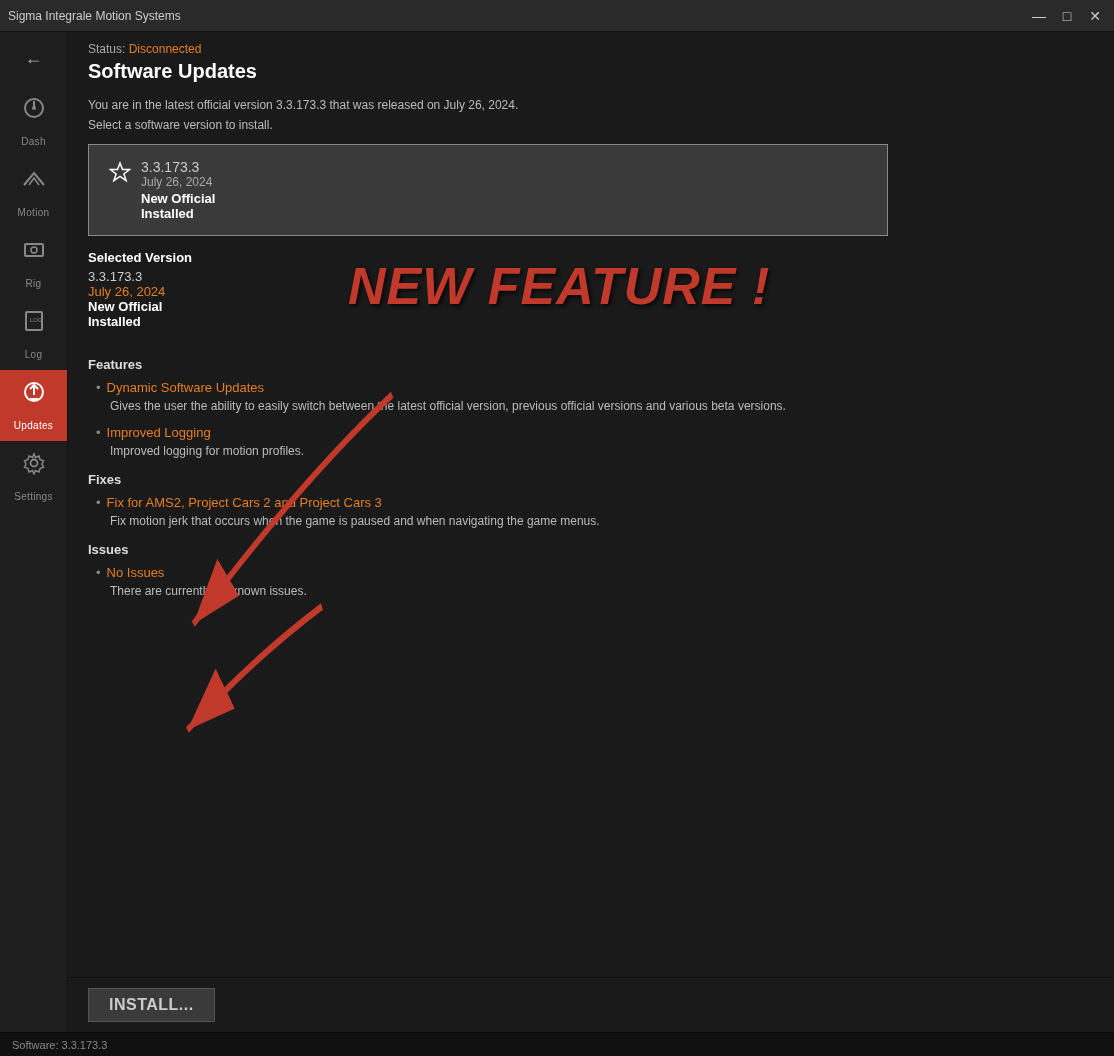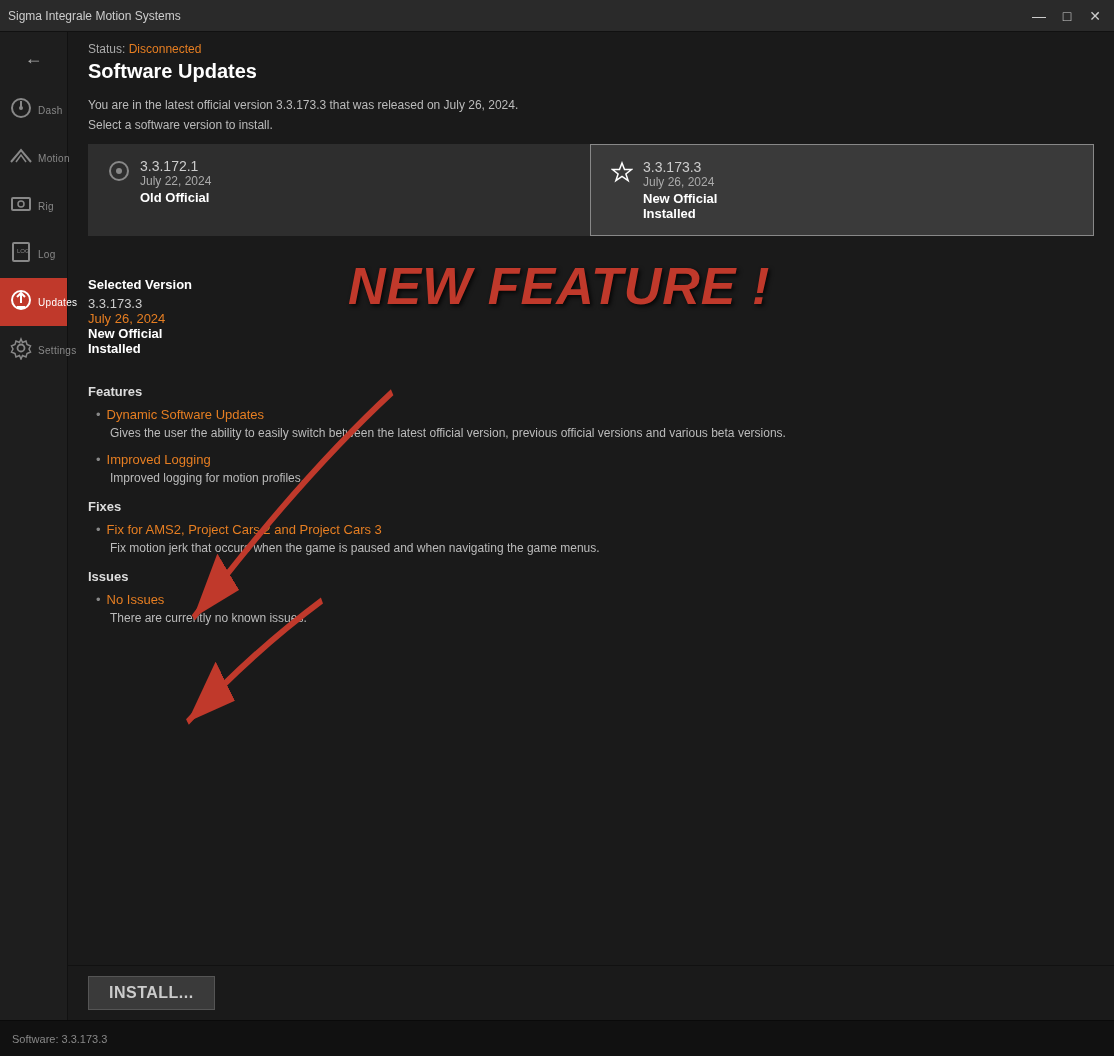--- a/index.html
+++ b/index.html
@@ -71,27 +71,27 @@
       align-items: center;
       justify-content: center;
       cursor: pointer;
       margin-bottom: 10px;
       color: #aaa;
       font-size: 18px;
     }
     .sidebar-item {
       width: 100%;
       display: flex;
-      flex-direction: row;
+      flex-direction: column;
       align-items: center;
       padding: 10px 8px;
       cursor: pointer;
       color: #888;
       font-size: 10px;
-      gap: 4px;
+      gap: 12px;
     }
     .sidebar-item.active {
       color: #fff;
       background: #c0392b;
     }
     .sidebar-icon {
       font-size: 22px;
       line-height: 1;
     }
     .sidebar-label {
@@ -194,21 +194,20 @@
       overflow: hidden;
       position: relative;
       margin: 0 20px 0 20px;
     }
     .details-scroll {
       height: 100%;
       overflow-y: scroll;
       padding-right: 4px;
       scrollbar-width: thin;
       scrollbar-color: #555 #222;
-      margin-top: 27px;
     }
     .details-scroll::-webkit-scrollbar { width: 8px; }
     .details-scroll::-webkit-scrollbar-track { background: #222; }
     .details-scroll::-webkit-scrollbar-thumb { background: #555; border-radius: 4px; }
 
     .selected-version-section {
       padding: 14px 0 8px 0;
     }
     .selected-version-label {
       font-size: 13px;
@@ -312,21 +311,21 @@
       border: 1px solid #555;
       padding: 7px 20px;
       font-size: 16px;
       font-weight: bold;
       cursor: pointer;
       letter-spacing: 0.5px;
     }
 
     
     .status-bar {
-      height: 36px;
+      height: 24px;
       background: #111;
       display: flex;
       align-items: center;
       padding: 0 12px;
       flex-shrink: 0;
       border-top: 1px solid #0a0a0a;
     }
     .status-bar-text {
       font-size: 11px;
       color: #888;
@@ -419,35 +418,20 @@
       <div class="status-line">
         <span>Status:</span>
         <span class="status-value">Disconnected</span>
       </div>
       <div class="page-title">Software Updates</div>
       <div class="version-info">You are in the latest official version 3.3.173.3 that was released on July 26, 2024.</div>
       <div class="select-prompt">Select a software version to install.</div>
     </div>
 
     <div class="version-cards">
-      <div class="version-card">
-        <div class="card-top">
-          <div class="card-icon">
-            <svg width="22" height="22" viewBox="0 0 22 22">
-              <circle cx="11" cy="11" r="9" stroke="#888" stroke-width="2" fill="none"></circle>
-              <circle cx="11" cy="11" r="3" fill="#888"></circle>
-            </svg>
-          </div>
-          <div class="card-text">
-            <div class="card-version">3.3.172.1</div>
-            <div class="card-date">July 22, 2024</div>
-            <div class="card-type">Old Official</div>
-          </div>
-        </div>
-      </div>
 
       <div class="version-card selected">
         <div class="card-top">
           <div class="card-icon star">
             <svg width="22" height="22" viewBox="0 0 22 22">
               <polygon points="11,2 13.5,8.5 20.5,8.5 14.9,12.9 17.1,19.5 11,15.3 4.9,19.5 7.1,12.9 1.5,8.5 8.5,8.5" stroke="#fff" stroke-width="1.5" fill="none"></polygon>
             </svg>
           </div>
           <div class="card-text">
             <div class="card-version">3.3.173.3</div>

